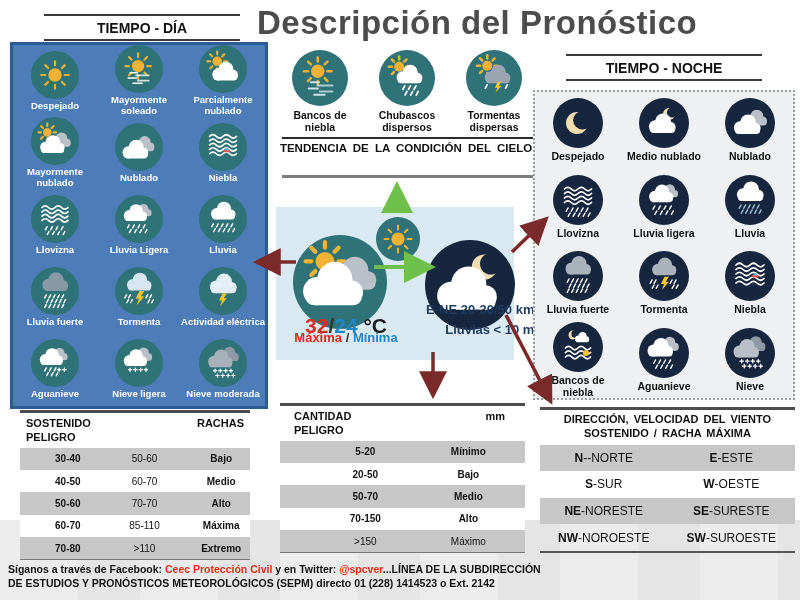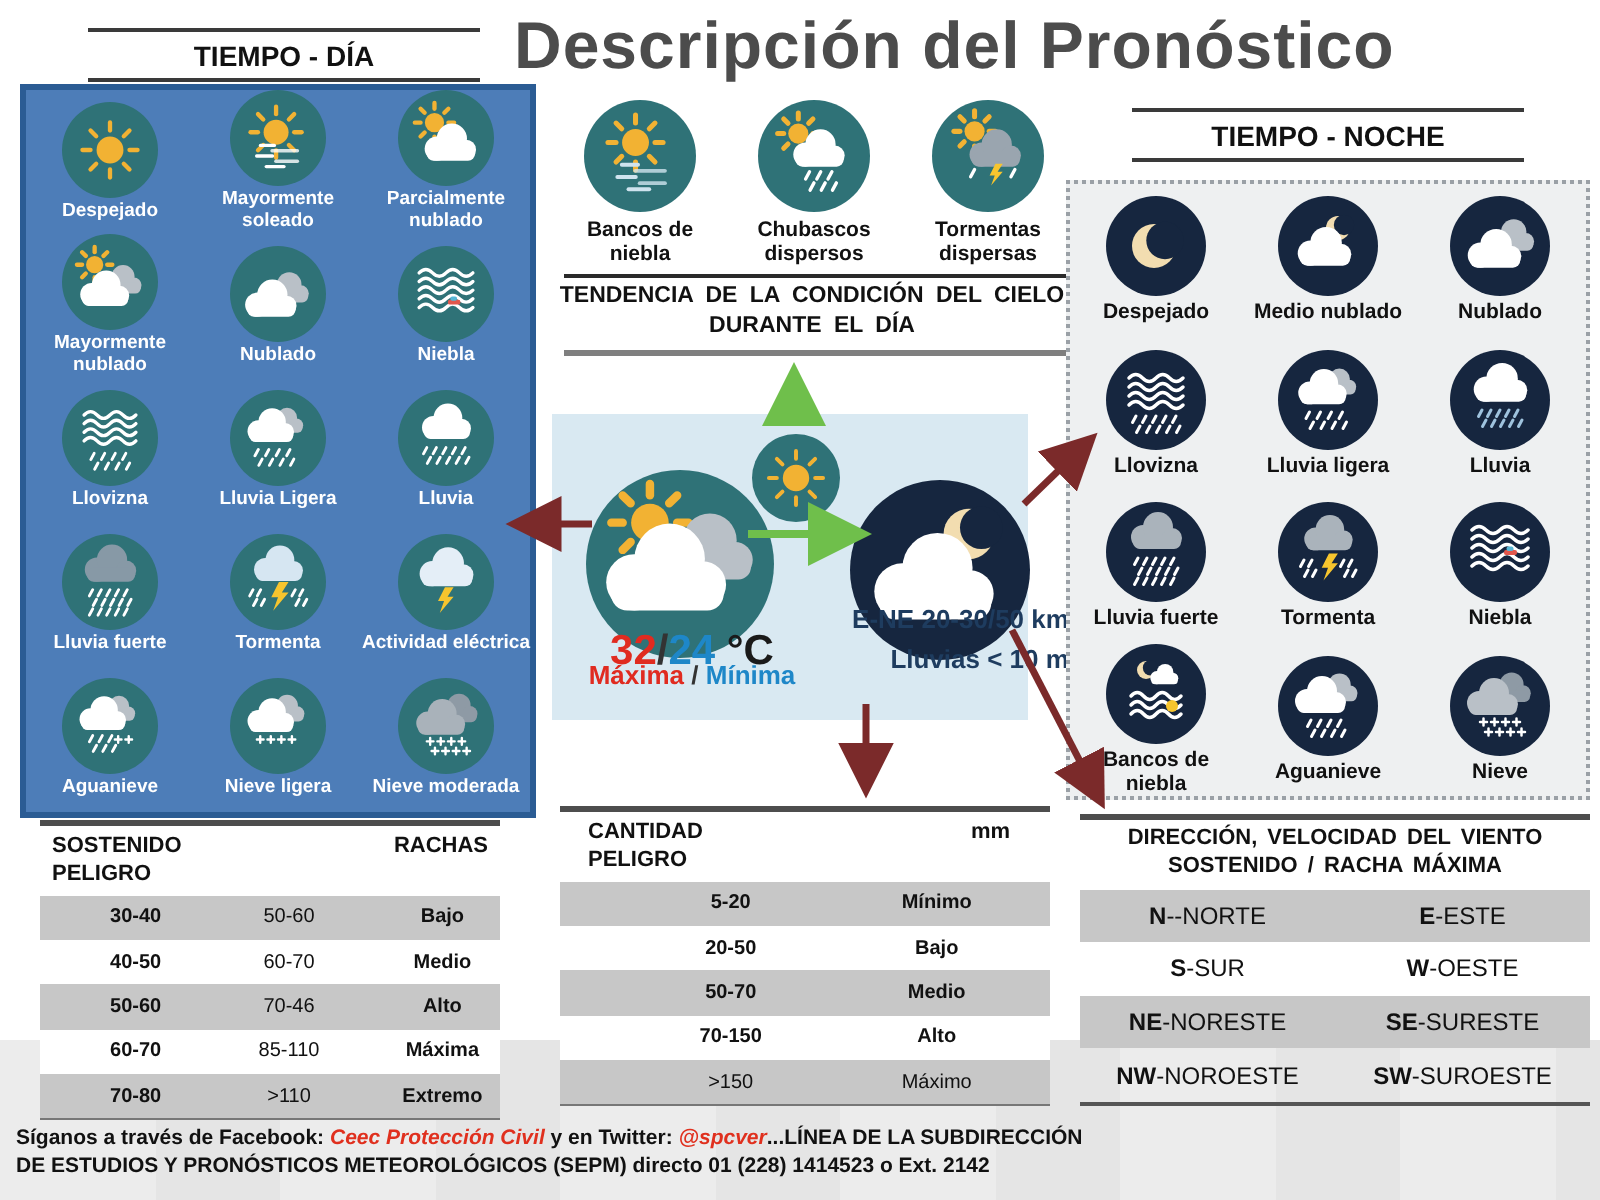--- a/index.html
+++ b/index.html
@@ -65,21 +65,21 @@
   .rain-tbl{left:280px;top:403px;width:245px;}
   .rain-tbl .c1{width:45%;margin-left:39px;} .rain-tbl .c2{width:55%;}
   .rain-tbl .rows{border-bottom:1px solid #777;}
   .dir-tbl{left:540px;top:407px;width:255px;}
   .dir-title{text-align:center;font-size:11px;font-weight:bold;line-height:1.25;padding:3px 0 4px 0;word-spacing:2px;}
   .dir-tbl .tc{flex:1;font-size:12px;}
   .dir-tbl .rows{border-bottom:2px solid #555;}
   .dir-code{font-weight:bold;} .dir-rest{font-weight:500;}
   
   .footer{left:8px;top:563px;width:545px;font-size:10.5px;font-weight:bold;color:#111;line-height:1.3;}
-  .red-it{color:#e0301e;font-style:italic;}
+  .red-it{color:#e0301e;}
   
   .overlay{left:0;top:0;width:800px;height:600px;pointer-events:none;z-index:9;}
 </style>
 </head>
 <body>
 
 <div id="canvas">
 
   <div class="abs band"></div>
 
@@ -605,21 +605,20 @@
               <polygon transform="translate(56 66) scale(0.65)" points="1,-14 11,-14 4,-3 11,-3 -5,16 0,2 -7,2" fill="#f7c52e"></polygon>
             </g>
           </svg></span>
         <span class="tlabel">Tormentas
 dispersas</span>
       </div>
   </div>
   <div class="abs trend-line1"></div>
   <div class="abs trend-caption">
     <div>TENDENCIA DE LA CONDICIÓN DEL CIELO</div>
-    <div>DURANTE EL DÍA</div>
   </div>
   <div class="abs trend-line2"></div>
 
   <div class="abs fbox"></div>
   <span class="abs c-day"><svg viewBox="0 0 100 100" width="100%" height="100%">
         <defs>
           <clipPath id="cp19">
             <circle cx="50" cy="50" r="50"></circle>
           </clipPath>
         </defs>
@@ -1033,21 +1032,21 @@
           <span class="tc">50-60</span>
           <span class="tc b">Bajo</span>
         </div>
       <div class="trow h22 r-white">
           <span class="tc b">40-50</span>
           <span class="tc">60-70</span>
           <span class="tc b">Medio</span>
         </div>
       <div class="trow h22 r-gray">
           <span class="tc b">50-60</span>
-          <span class="tc">70-46</span>
+          <span class="tc">70-70</span>
           <span class="tc b">Alto</span>
         </div>
       <div class="trow h22 r-white">
           <span class="tc b">60-70</span>
           <span class="tc">85-110</span>
           <span class="tc b">Máxima</span>
         </div>
       <div class="trow h22 r-gray">
           <span class="tc b">70-80</span>
           <span class="tc">&gt;110</span>

